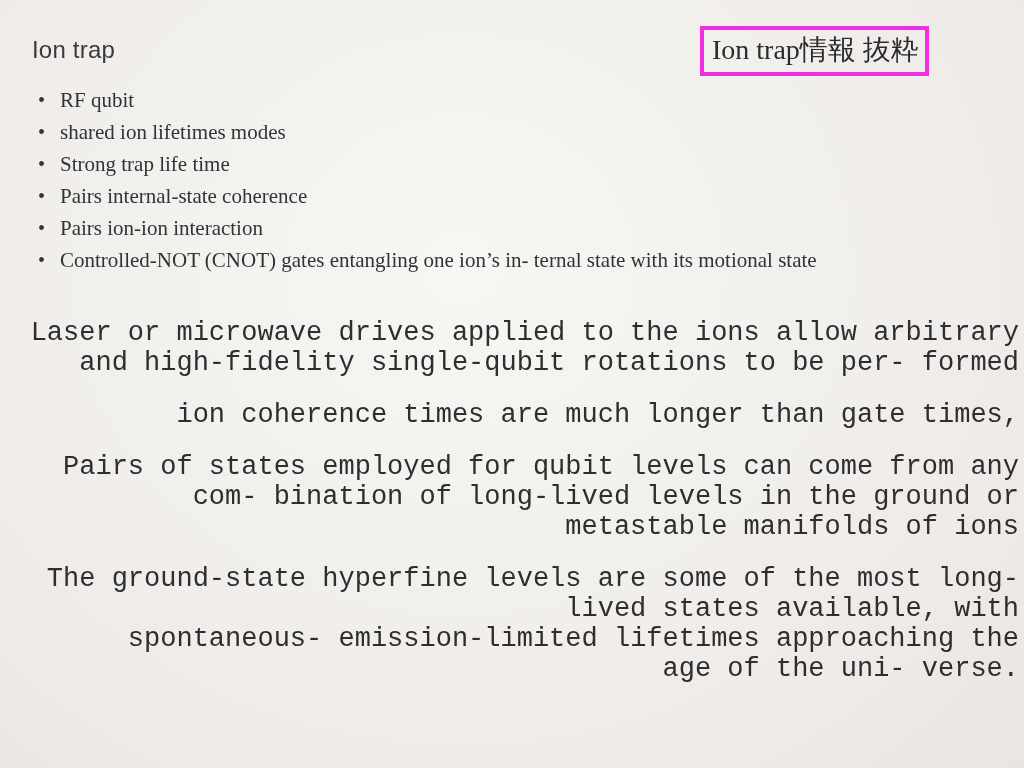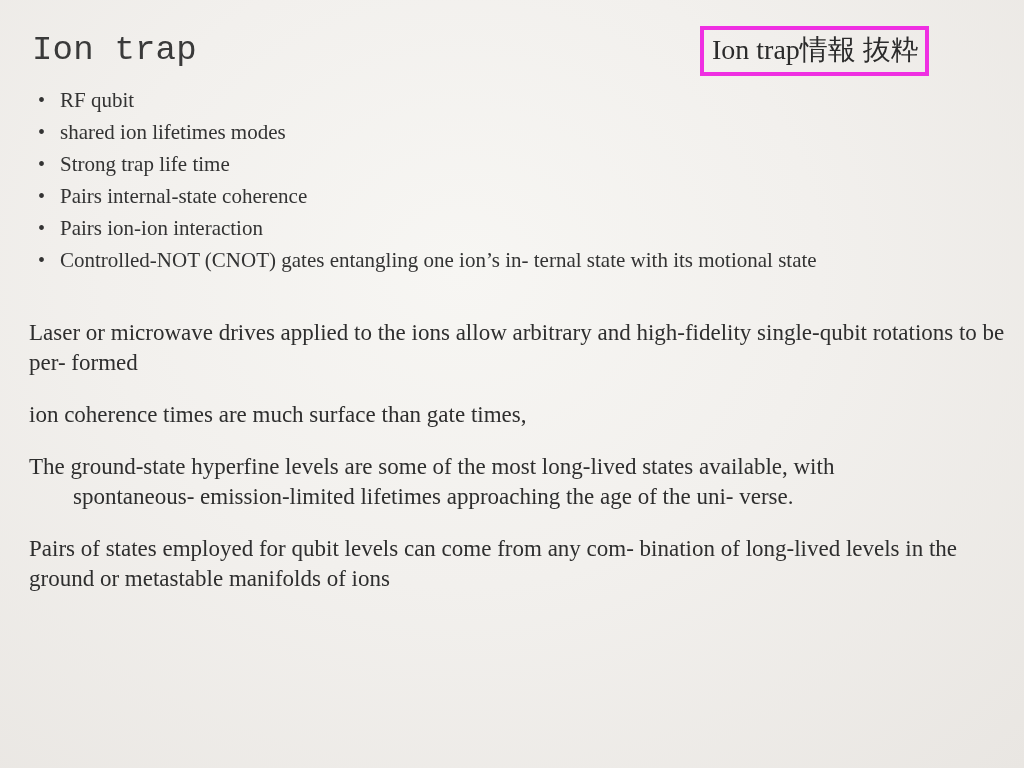--- a/index.html
+++ b/index.html
@@ -22,24 +22,24 @@
     left: 0;
     top: 0;
     width: 1024px;
     height: 768px;
   }
 
   .title-left {
     position: absolute;
     left: 32px;
     top: 30px;
-    font-size: 34px;
+    font-size: 24px;
     line-height: 40px;
     color: #3a3a3a;
-    font-family: Liberation Mono, monospace;
+    font-family: Liberation Sans, sans-serif;
     letter-spacing: 0.2px;
   }
 
   .title-box {
     position: absolute;
     left: 700px;
     top: 26px;
     border: 4px solid #ef2fe2;
     padding: 2px 6px 4px 8px;
     background: transparent;
@@ -77,25 +77,26 @@
     flex: 1 1 auto;
   }
 
   .paras {
     position: absolute;
     left: 29px;
     top: 318px;
     width: 990px;
   }
   .para {
-    font-size: 23px;
+    font-size: 27px;
     line-height: 30px;
     color: #2e2e2e;
     margin-bottom: 22px;
-    font-family: Liberation Serif, serif;
+    font-family: Liberation Mono, monospace;
+    text-align: right;
   }
   .para .indent {
     display: block;
     padding-left: 44px;
   }
 </style>
 </head>
 <body>
 
 <div class="slide">
@@ -128,21 +129,21 @@
       <span class="btext">Pairs ion-ion interaction</span>
     </div>
     <div class="bullet">
       <span class="dot">•</span>
       <span class="btext">Controlled-NOT (CNOT) gates entangling one ion’s in- ternal state with its motional state</span>
     </div>
   </div>
 
   <div class="paras">
     <div class="para">Laser or microwave drives applied to the ions allow arbitrary and high-fidelity single-qubit rotations to be per- formed</div>
-    <div class="para">ion coherence times are much surface than gate times,</div>
+    <div class="para">ion coherence times are much longer than gate times,</div>
+    <div class="para">Pairs of states employed for qubit levels can come from any com- bination of long-lived levels in the ground or metastable manifolds of ions</div>
     <div class="para">
       <span>The ground-state hyperfine levels are some of the most long-lived states available, with</span>
       <span class="indent">spontaneous- emission-limited lifetimes approaching the age of the uni- verse.</span>
     </div>
-    <div class="para">Pairs of states employed for qubit levels can come from any com- bination of long-lived levels in the ground or metastable manifolds of ions</div>
   </div>
 
 </div>
 
 </body></html>

